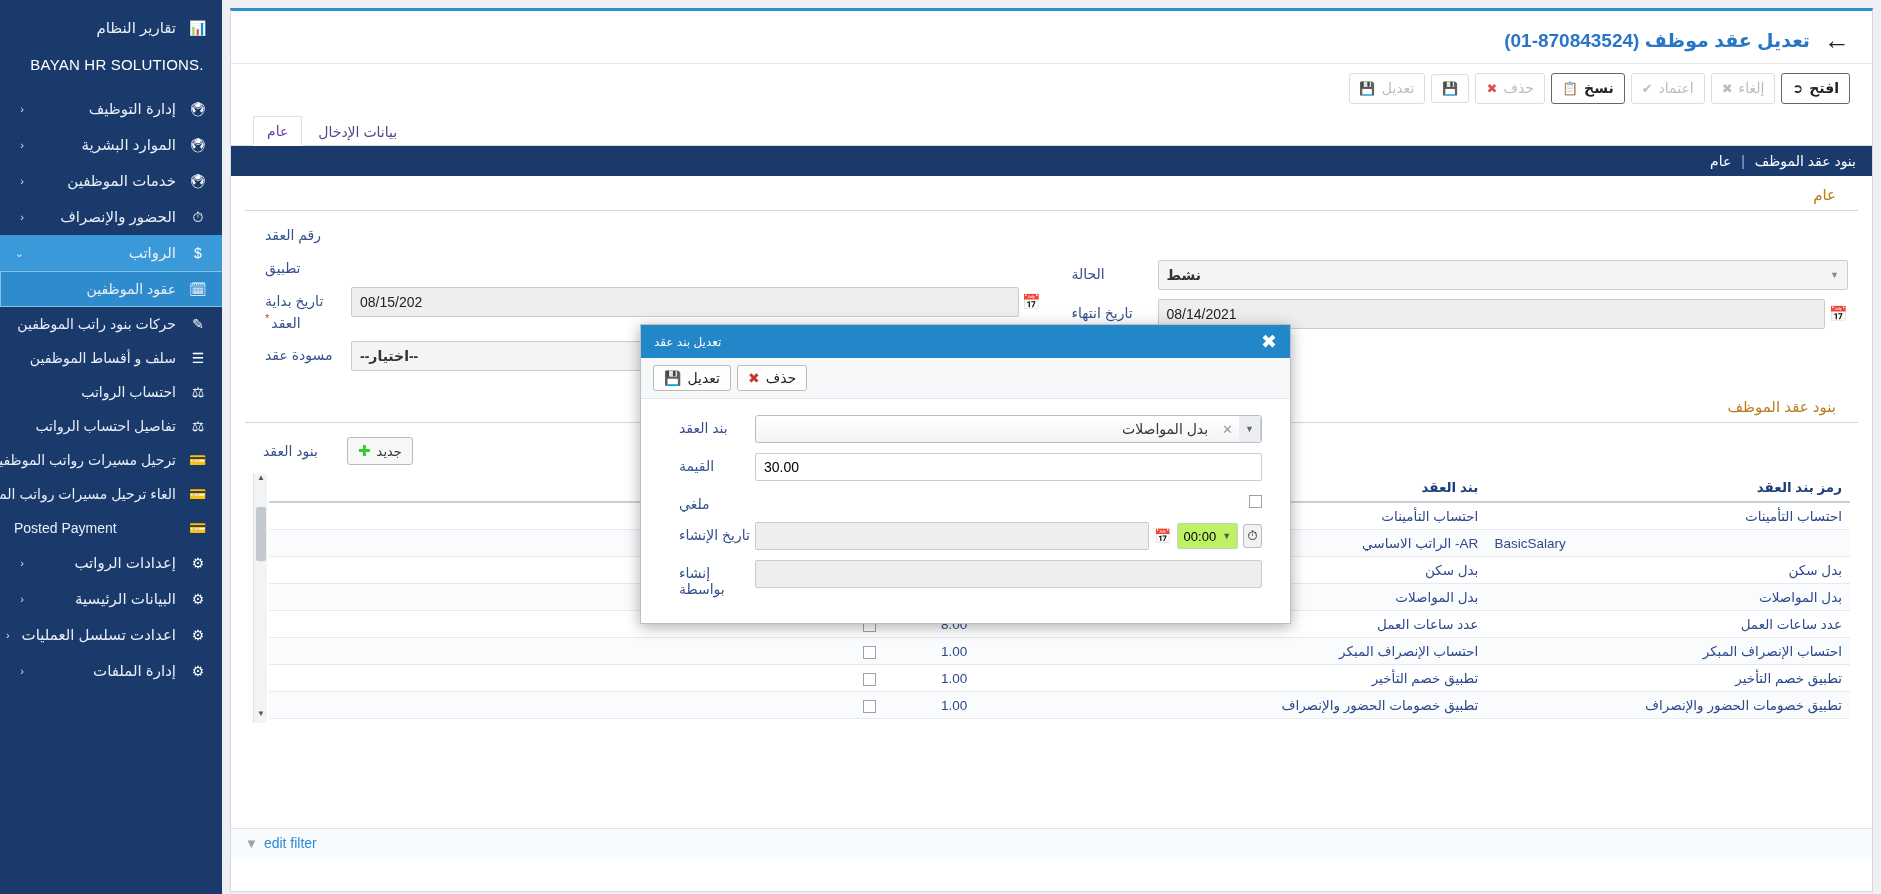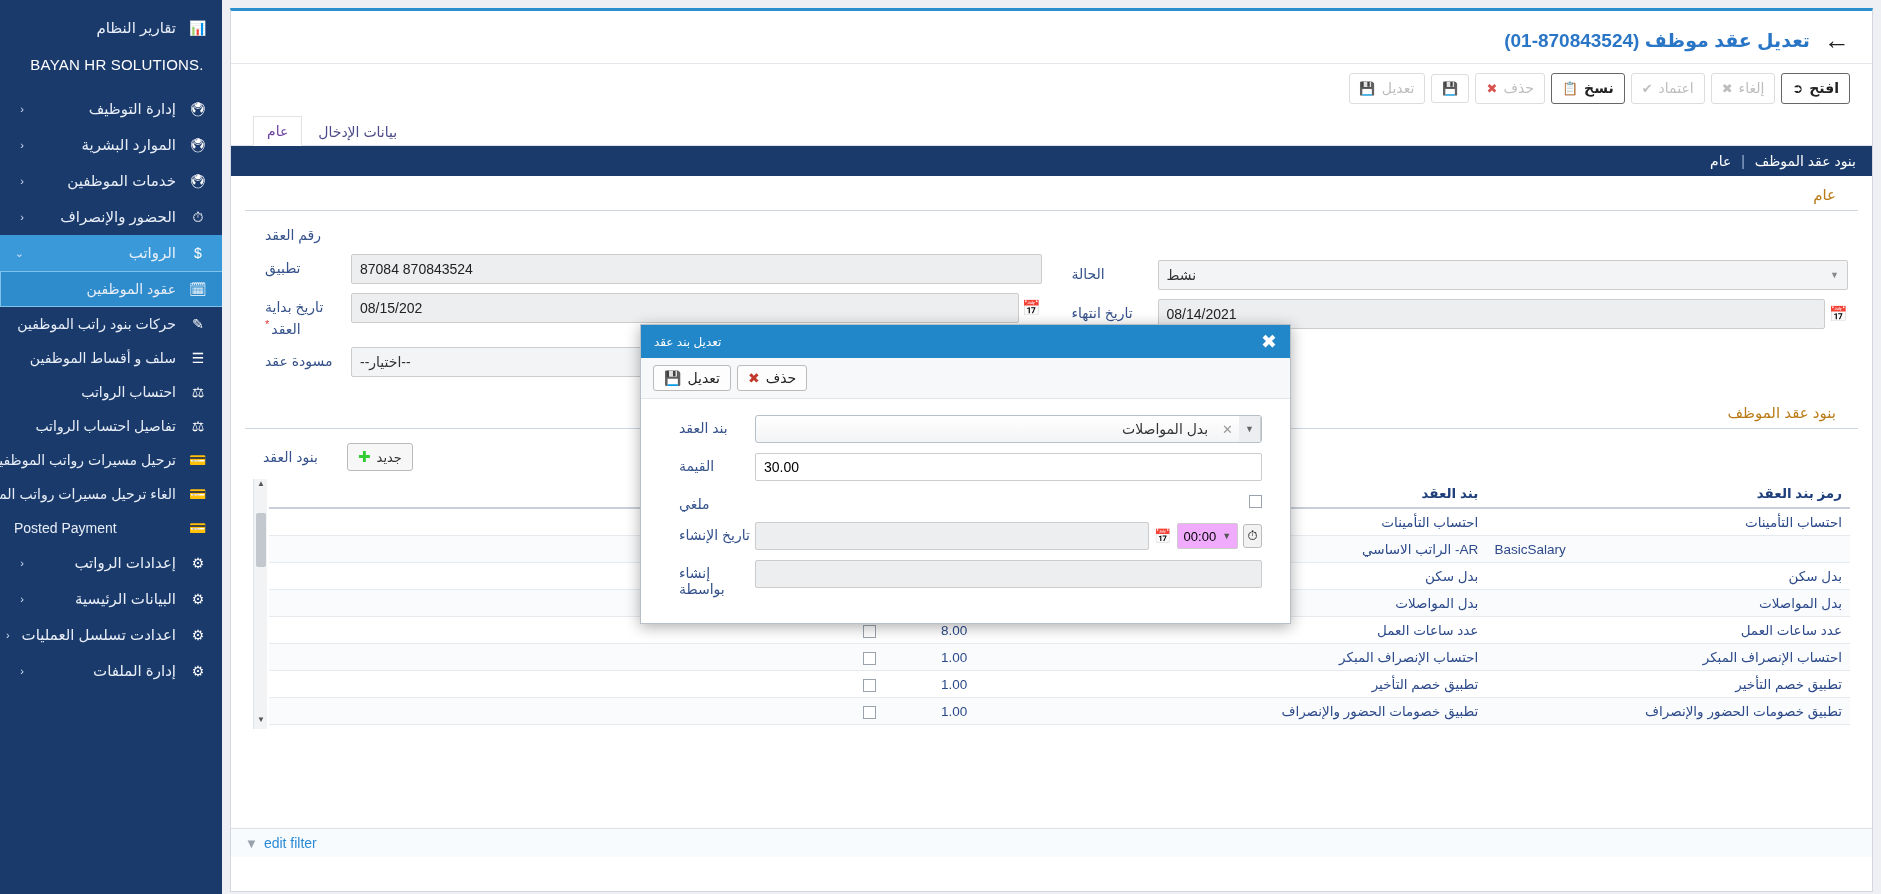--- a/index.html
+++ b/index.html
@@ -149,20 +149,21 @@
     width: 100%; height: 30px; border: 1px solid #ccc;
     background: #eceef0; color: #222; font-size: 14px;
     padding: 4px 8px; border-radius: 2px; direction: ltr; text-align: left;
     font-family: "Liberation Sans", sans-serif;
   }
   .sel {
     width: 100%; height: 30px; border: 1px solid #ccc; background: #f3f4f6;
     font-size: 14px; color: #333; padding: 10px 8px; border-radius: 2px;
     display: flex; align-items: center; justify-content: space-between;
     flex-direction: row-reverse;
+    font-weight: bold;
   }
   .sel .caret { color: #888; font-size: 9px; }
   .datewrap { display: flex; flex-direction: row-reverse; align-items: center; gap: 4px; }
   .cal-ico { font-size: 15px; color: #d88; }
 
   .section2 {
     color: #b97b18; font-size: 15px;
     padding: 12px 22px 6px 22px;
     border-bottom: 1px solid #cfd6de;
     margin: 6px 14px 0 14px;
@@ -247,21 +248,21 @@
     height: 28px; display: flex; flex-direction: row-reverse; align-items: center;
     font-size: 14px; color: #333; border-radius: 3px; overflow: hidden;
   }
   .s2 .val { flex: 1 1 auto; padding: 0 8px; }
   .s2 .x { color: #999; padding: 0 6px; font-size: 13px; cursor: pointer; }
   .s2 .arrow { width: 22px; text-align: center; border-right: 1px solid #cbd0d6; background: #eceef1; color: #666; font-size: 9px; align-self: stretch; display: flex; align-items: center; justify-content: center; }
   .minp { width: 100%; height: 28px; border: 1px solid #ccc; background: #fff; font-size: 14px; padding: 3px 8px; direction: ltr; text-align: left; border-radius: 2px; }
   .minp.gray { background: #eceef0; }
   .mcheck { width: 13px; height: 13px; border: 1px solid #9aa3ad; background: #fff; display: inline-block; margin-top: 4px; }
   .timewrap { display: flex; flex-direction: row-reverse; align-items: center; gap: 5px; }
-  .tsel { border: 1px solid #ccc; background: #f0abfc; height: 26px; font-size: 13px; padding: 2px 6px; display: inline-flex; align-items: center; gap: 6px; direction: ltr; border-radius: 2px; }
+  .tsel { border: 1px solid #ccc; background: #bef264; height: 26px; font-size: 13px; padding: 2px 6px; display: inline-flex; align-items: center; gap: 6px; direction: ltr; border-radius: 2px; }
   .clock-btn { width: 24px; height: 24px; border: 1px solid #bbb; background: #f2f2f2; display: inline-flex; align-items: center; justify-content: center; font-size: 13px; border-radius: 3px; cursor: pointer; }
 </style>
 </head>
 <body>
 
 <div id="app">
 
   <nav id="sidebar">
     <div class="side-top">
       <div class="side-link">
@@ -408,23 +409,20 @@
       <div class="section-head">عام</div>
 
       <div class="form-grid">
 
         <div class="form-col">
           <div class="frow">
             <div class="flabel">رقم العقد</div>
           </div>
           <div class="frow">
             <div class="flabel">تطبيق</div>
-            <div class="fctl">
-              <input class="inp" readonly="" value="87084 870843524" style="">
-            </div>
           </div>
           <div class="frow">
             <div class="flabel req">تاريخ بداية العقد</div>
             <div class="fctl datewrap">
               <input class="inp" readonly="" value="08/15/202" style="">
               <span class="cal-ico">📅</span>
             </div>
           </div>
           <div class="frow">
             <div class="flabel">مسودة عقد</div>

